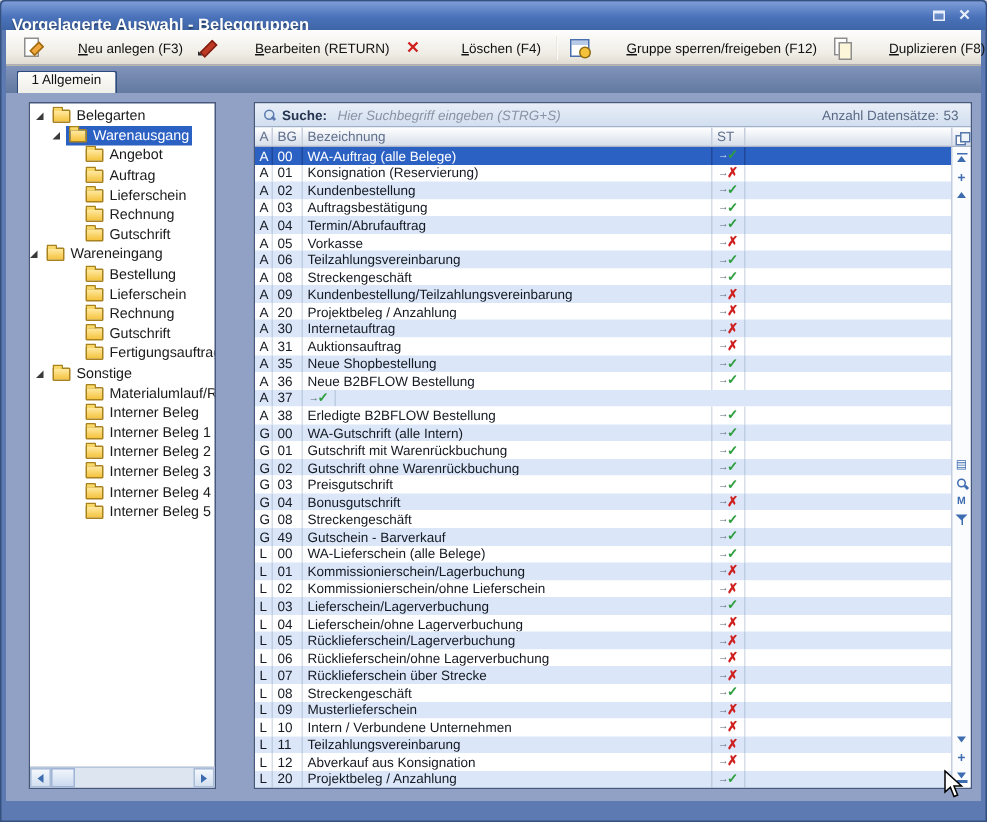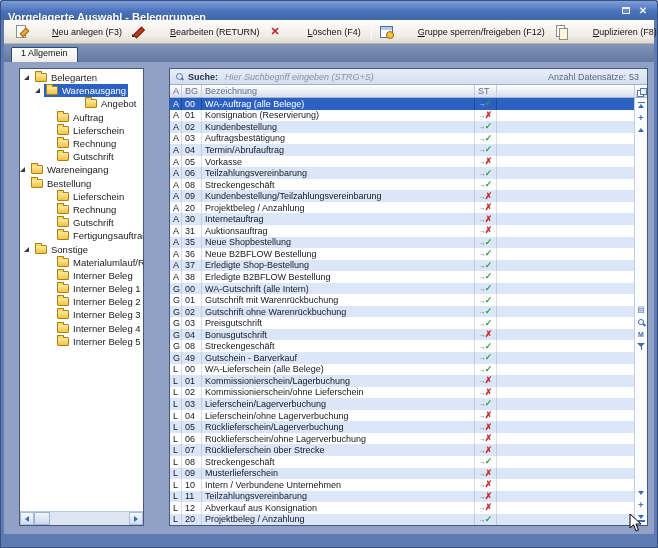--- a/index.html
+++ b/index.html
@@ -182,21 +182,21 @@
   </div>
 
   <div class="tree-item" style="padding-left: 15px;">
     <span class="twisty"></span>
     <span class="hl selected">
               <span class="folder"></span>
               <span class="t-lbl">Warenausgang</span>
             </span>
   </div>
 
-  <div class="tree-item" style="padding-left: 26px; margin-left: 28px;">
+  <div class="tree-item" style="padding-left: 26px;">
     <span class="twisty hidden"></span>
     <span class="hl">
               <span class="folder"></span>
               <span class="t-lbl">Angebot</span>
             </span>
   </div>
 
   <div class="tree-item" style="padding-left: 26px;">
     <span class="twisty hidden"></span>
     <span class="hl">
@@ -230,21 +230,21 @@
   </div>
 
   <div class="tree-item" style="">
     <span class="twisty"></span>
     <span class="hl">
               <span class="folder"></span>
               <span class="t-lbl">Wareneingang</span>
             </span>
   </div>
 
-  <div class="tree-item" style="">
+  <div class="tree-item" style="padding-left: 26px;">
     <span class="twisty hidden"></span>
     <span class="hl">
               <span class="folder"></span>
               <span class="t-lbl">Bestellung</span>
             </span>
   </div>
 
   <div class="tree-item" style="padding-left: 26px;">
     <span class="twisty hidden"></span>
     <span class="hl">
@@ -511,21 +511,20 @@
     <span class="c name">Neue B2BFLOW Bestellung</span>
     <span class="c st">
                 <span class="st-icon active"></span>
               </span>
     <span class="c fill"></span>
   </div>
 
   <div class="row">
     <span class="c a">A</span>
     <span class="c bg">37</span>
-    <span class="c name">Erledigte Shop-Bestellung</span>
     <span class="c st">
                 <span class="st-icon active"></span>
               </span>
     <span class="c fill"></span>
   </div>
 
   <div class="row">
     <span class="c a">A</span>
     <span class="c bg">38</span>
     <span class="c name">Erledigte B2BFLOW Bestellung</span>

